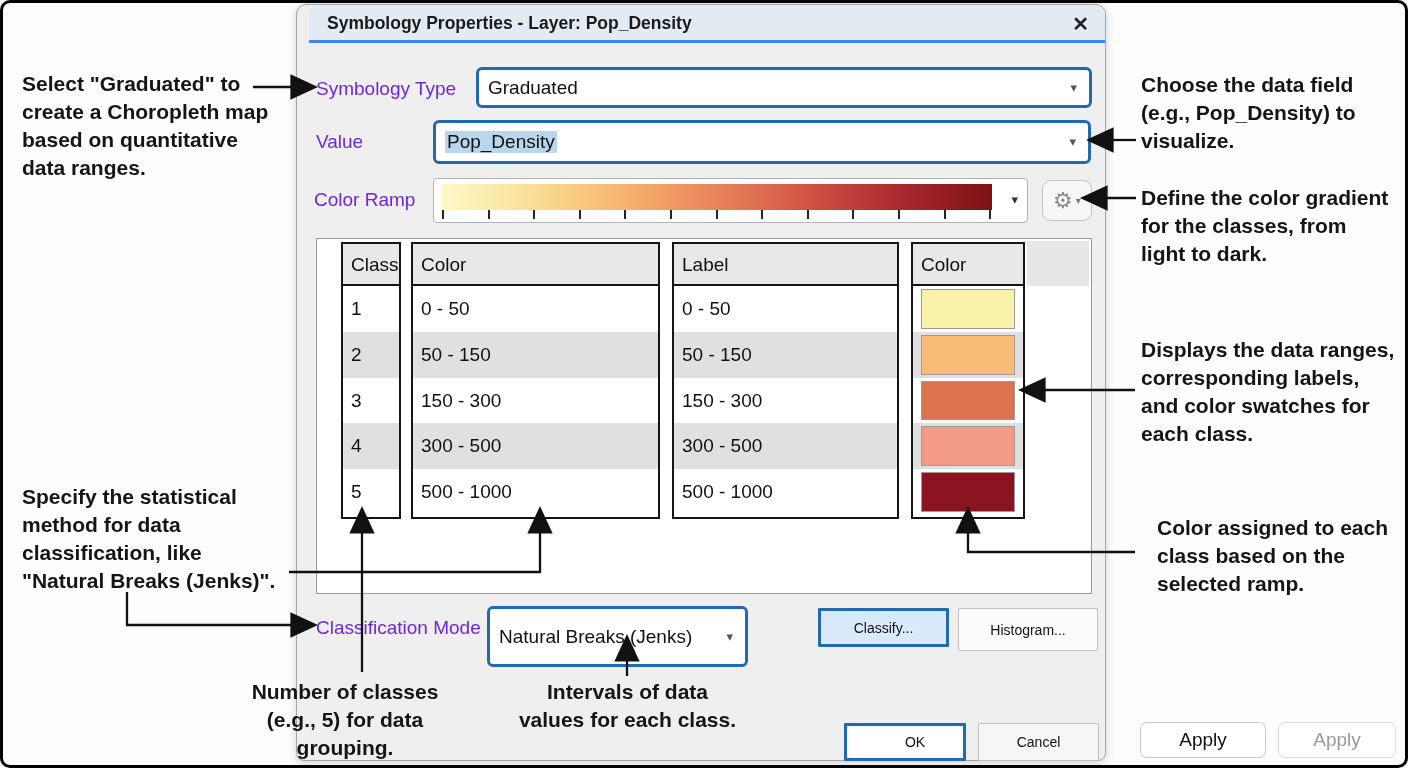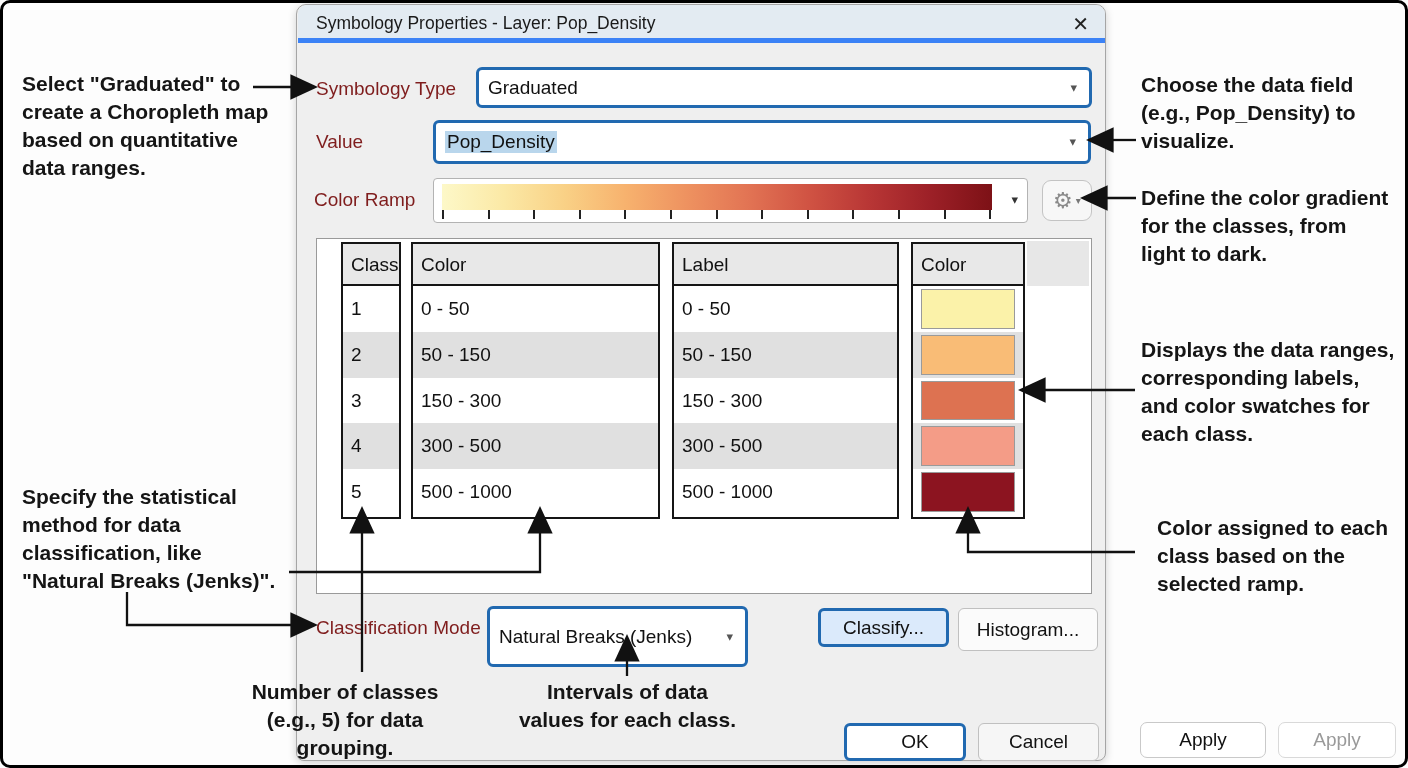--- a/index.html
+++ b/index.html
@@ -6,26 +6,26 @@
   html,body { width:1408px; height:768px; background:#ffffff; overflow:hidden;
               font-family:"Liberation Sans", sans-serif; color:#111; }
   .stage { position:absolute; inset:0; width:1408px; height:768px; background:#fdfdfd; }
   .outer-frame { position:absolute; inset:0; border:3px solid #000; border-radius:10px;
                  pointer-events:none; z-index:50; }
 
   
   .dialog { position:absolute; left:296px; top:4px; width:810px; height:757px;
             background:#efefef; border:1.5px solid #a5a5a5; border-radius:10px 10px 8px 8px;
             box-shadow:0 2px 8px rgba(0,0,0,.18); z-index:2; }
-  .titlebar { position:absolute; left:1px; top:0; right:0; height:38px; background:#e3ebf2;
-              border-radius:9px 9px 0 0; border-bottom:5px solid #3b82f6; }
+  .titlebar { position:absolute; left:12px; top:0; right:0; height:38px; background:#e3ebf2;
+              border-radius:9px 9px 0 0; border-bottom:3px solid #3b82f6;font-weight:bold; }
   .title { position:absolute; left:18px; top:8px; font-size:17.5px; color:#1a1a1a; }
   .close-x { position:absolute; right:16px; top:7px; font-size:20px; color:#222; cursor:pointer; }
 
-  .fld-label { position:absolute; font-size:19px; color:#7f1d1d; white-space:nowrap; }
+  .fld-label { position:absolute; font-size:19px; color:#6d28d9; white-space:nowrap; }
   .combo { position:absolute; background:#fff; border:3px solid #2169b0; border-radius:6px;
            font-size:19px; display:flex; align-items:center; padding-left:9px; }
   .combo .caret { position:absolute; right:12px; top:50%; transform:translateY(-54%);
                   font-size:13px; color:#555; }
   .hl { background:#b9d6ec; padding:0 2px; }
 
   .ramp-box { position:absolute; left:136px; top:173px; width:595px; height:45px;
               background:#fff; border:1.2px solid #b3b3b3; border-radius:4px; }
   .ramp-grad { position:absolute; left:8px; top:5px; width:550px; height:26px; }
   .ramp-ticks { position:absolute; left:8px; top:31px; width:550px; height:9px;
@@ -50,21 +50,21 @@
   .swatch-cell { height:45.8px; padding:3px 8px; }
   .swatch-cell:nth-child(odd) { background:#e0e0e0; }
   .swatch { width:100%; height:100%; border:1px solid #9a9a9a; }
   .col-class { left:24px;  width:60px; }
   .col-range { left:94px; width:249px; }
   .col-label { left:355px; width:227px; }
   .col-color { left:594px; width:114px; }
 
   
   .btn { position:absolute; display:flex; align-items:center; justify-content:center;
-         font-size:19px; border-radius:6px; cursor:pointer; }
+         font-size:14px; border-radius:1px; cursor:pointer; }
   .btn-classify { left:521px; top:603px; width:131px; height:39px;
                   background:#dbeafb; border:3px solid #2169b0; }
   .btn-histogram { left:661px; top:603px; width:140px; height:43px;
                    background:#fbfbfb; border:1.2px solid #c0c0c0; }
   .btn-ok { left:547px; top:718px; width:122px; height:38px;
             background:#fff; border:3px solid #2169b0;padding-left:20px; }
   .btn-cancel { left:681px; top:718px; width:121px; height:38px;
                 background:#f6f6f6; border:1.2px solid #c0c0c0; }
 
   .apply-btn { position:absolute; top:722px; height:36px; display:flex; align-items:center;

